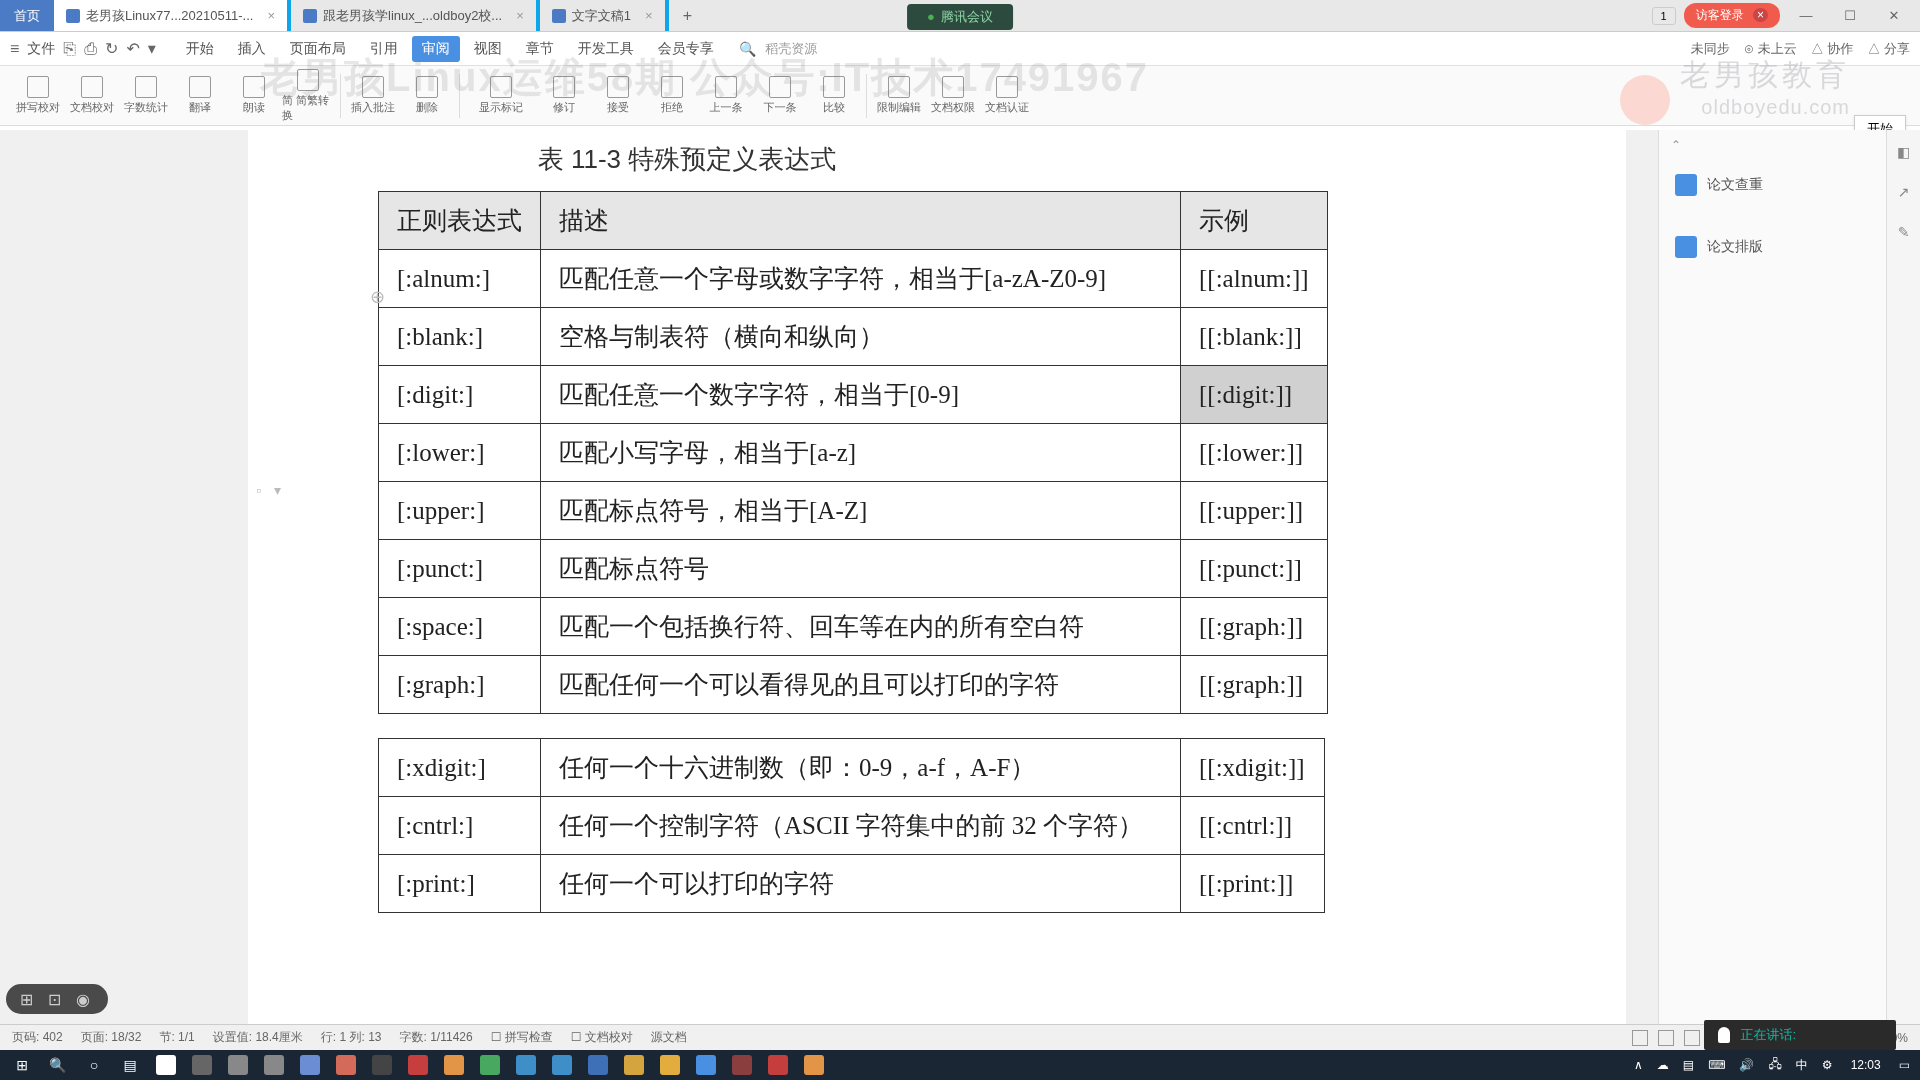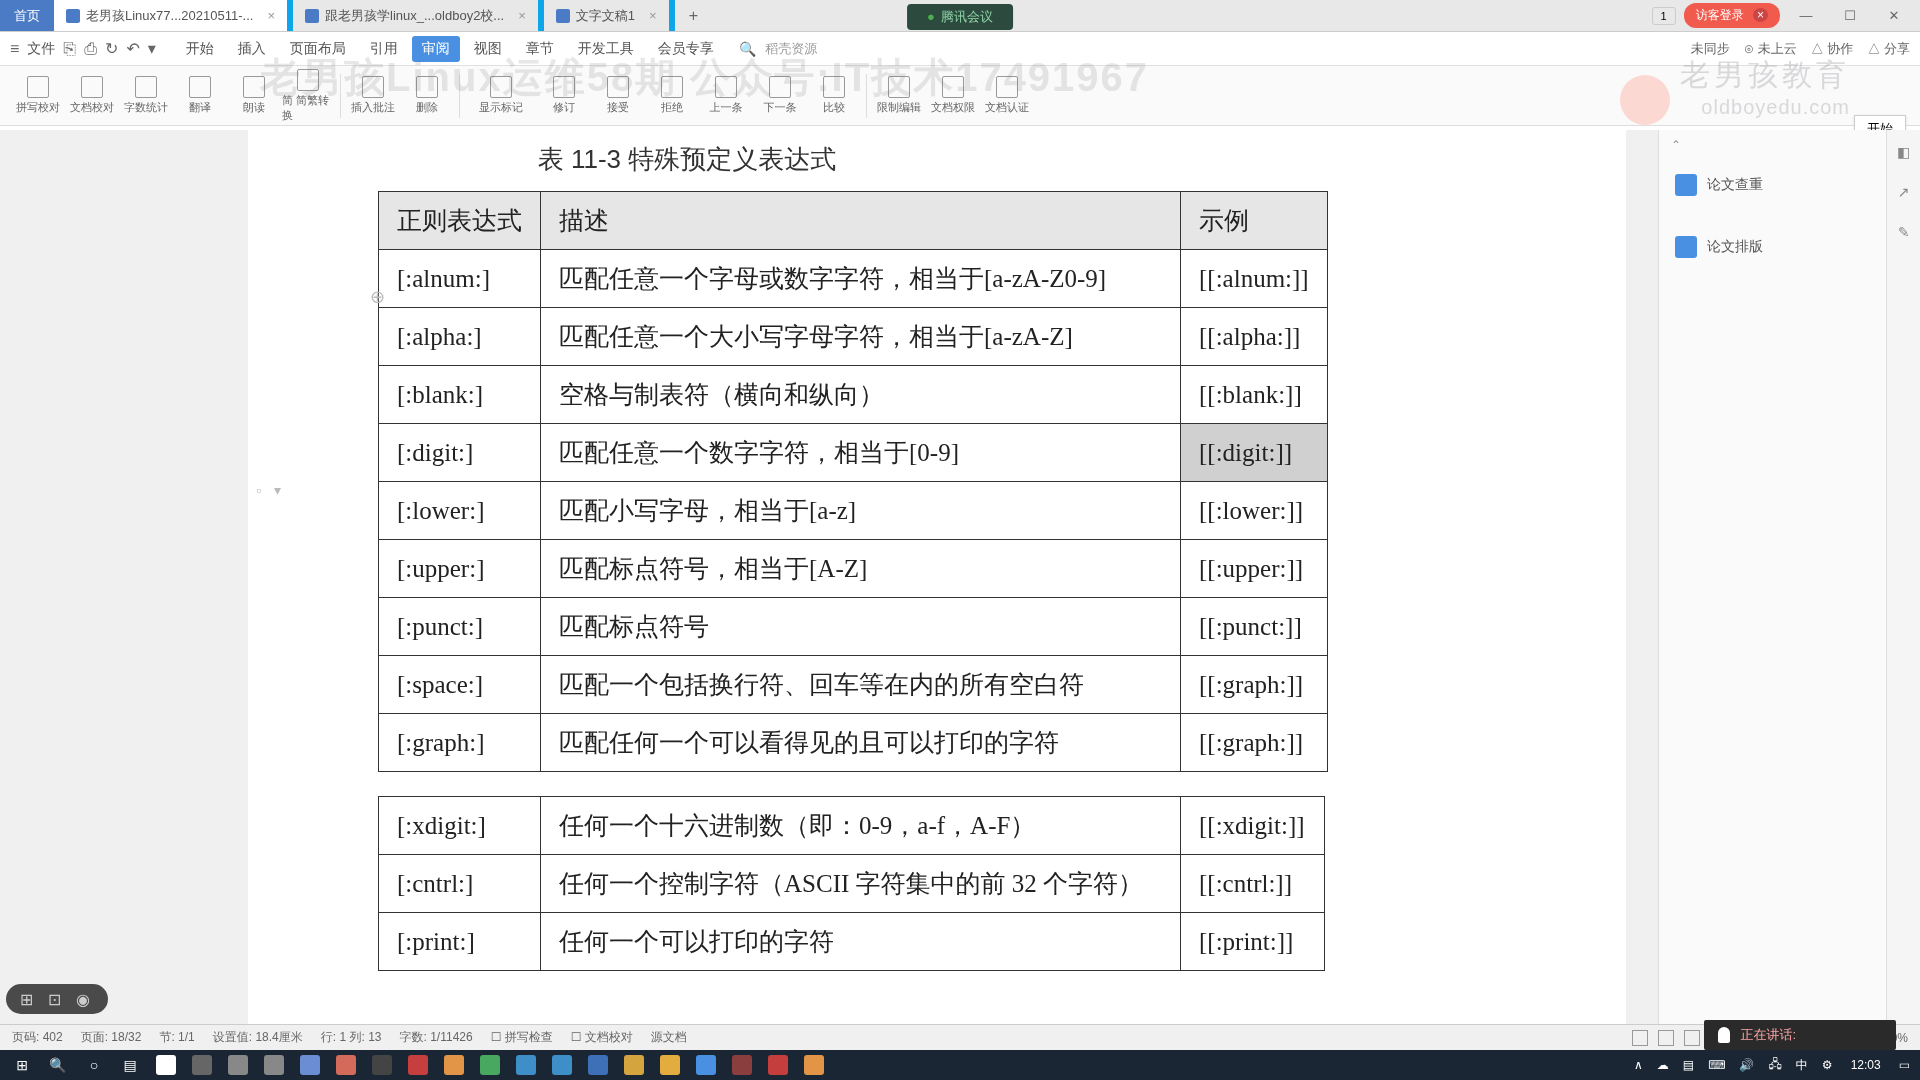--- a/index.html
+++ b/index.html
@@ -5,21 +5,21 @@
     * { margin: 0; padding: 0; box-sizing: border-box; font-family: "Microsoft YaHei", Arial, sans-serif; }
     body { background: #fff; overflow: hidden; width: 1920px; height: 1080px; position: relative; }
     
     
     .meeting-bar { position: absolute; top: 4px; left: 50%; transform: translateX(-50%); background: #2d4a3e; color: #8fd4a8; padding: 4px 20px; font-size: 13px; border-radius: 4px; z-index: 100; }
     .meeting-bar::before { content: "●"; color: #4caf50; margin-right: 6px; }
     
     
     .titlebar { height: 32px; background: #e8e8e8; display: flex; align-items: center; font-size: 13px; border-bottom: 1px solid #ccc; }
     .titlebar .home-tab { background: #4a7bc4; color: #fff; padding: 6px 14px; height: 100%; display: flex; align-items: center; }
-    .titlebar .doc-tab { background: #fff; padding: 6px 12px; height: 100%; display: flex; align-items: center; border-right: 6px solid #0ea5e9; gap: 6px; color: #555; }
+    .titlebar .doc-tab { background: #fff; padding: 6px 12px; height: 100%; display: flex; align-items: center; border-right: 4px solid #0ea5e9; gap: 6px; color: #555; }
     .titlebar .doc-tab.inactive { background: #e8e8e8; }
     .titlebar .doc-tab .close { margin-left: 8px; color: #999; }
     .titlebar .doc-icon { width: 14px; height: 14px; background: #4a7bc4; border-radius: 2px; }
     .titlebar .add-tab { padding: 6px 14px; color: #666; font-size: 16px; }
     .titlebar-right { margin-left: auto; display: flex; align-items: center; gap: 8px; padding-right: 8px; }
     .titlebar-right .badge-1 { border: 1px solid #ccc; padding: 2px 8px; border-radius: 3px; font-size: 11px; }
     .titlebar-right .login-btn { background: #f05b4e; color: #fff; padding: 4px 12px; border-radius: 12px; font-size: 12px; }
     .titlebar-right .win-ctrl { width: 36px; text-align: center; color: #666; }
     
     
@@ -76,21 +76,21 @@
     .left-float { position: absolute; left: 256px; top: 352px; display: flex; gap: 4px; color: #bbb; font-size: 14px; }
     .left-float span { width: 14px; }
     .add-marker { position: absolute; left: 370px; top: 156px; color: #bbb; font-size: 18px; }
     
     
     .statusbar { position: absolute; bottom: 30px; left: 0; right: 0; height: 26px; background: #f0f0f0; border-top: 1px solid #ccc; display: flex; align-items: center; padding: 0 12px; font-size: 12px; color: #666; gap: 18px; }
     .statusbar .sb-right { margin-left: auto; display: flex; gap: 10px; align-items: center; }
     .statusbar .view-icon { width: 16px; height: 16px; border: 1px solid #999; }
     
     
-    .mic-bar { position: absolute; bottom: 30px; right: 24px; background: #2a2a2a; color: #fca5a5; padding: 6px 100px 6px 14px; font-size: 13px; border-radius: 2px; display: flex; align-items: center; gap: 10px; }
+    .mic-bar { position: absolute; bottom: 30px; right: 24px; background: #2a2a2a; color: #14b8a6; padding: 6px 100px 6px 14px; font-size: 13px; border-radius: 2px; display: flex; align-items: center; gap: 10px; }
     .mic-bar .mic-icon { width: 12px; height: 16px; background: #fff; border-radius: 6px 6px 2px 2px; }
     
     
     .left-bubble { position: absolute; left: 6px; bottom: 66px; background: #4a4a4a; border-radius: 18px; padding: 6px 14px; display: flex; gap: 10px; }
     .left-bubble span { width: 18px; height: 18px; color: #ccc; }
     
     
     .taskbar { position: absolute; bottom: 0; left: 0; right: 0; height: 30px; background: #1a2634; display: flex; align-items: center; padding: 0 4px; }
     .taskbar .tbtn { width: 36px; height: 28px; display: flex; align-items: center; justify-content: center; color: #fff; font-size: 14px; }
     .taskbar .tbtn.colored { width: 36px; }
@@ -260,25 +260,20 @@
           <th class="col1">正则表达式</th>
           <th class="col2">描述</th>
           <th class="col3">示例</th>
         </tr>
           </thead>
         <tbody id="tbody1">
             <tr>
               <td class="col1">[:alnum:]</td>
               <td class="col2">匹配任意一个字母或数字字符，相当于[a-zA-Z0-9]</td>
               <td class="col3">[[:alnum:]]</td>
-            </tr>
-            <tr>
-              <td class="col1">[:alpha:]</td>
-              <td class="col2">匹配任意一个大小写字母字符，相当于[a-zA-Z]</td>
-              <td class="col3">[[:alpha:]]</td>
             </tr>
             <tr>
               <td class="col1">[:blank:]</td>
               <td class="col2">空格与制表符（横向和纵向）</td>
               <td class="col3">[[:blank:]]</td>
             </tr>
             <tr>
               <td class="col1">[:digit:]</td>
               <td class="col2">匹配任意一个数字字符，相当于[0-9]</td>
               <td class="col3 highlighted">[[:digit:]]</td>

